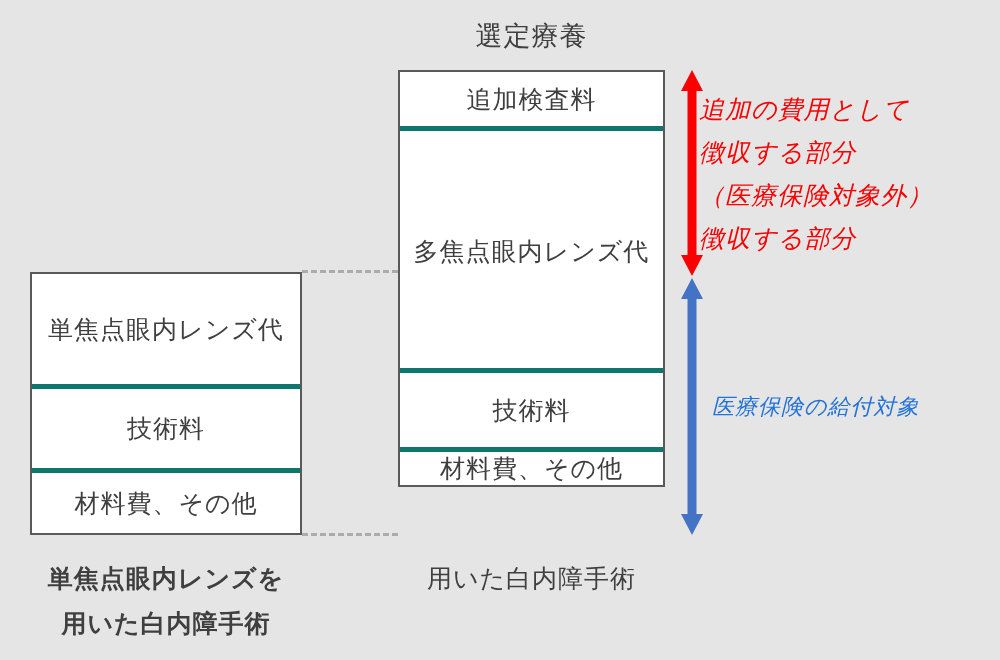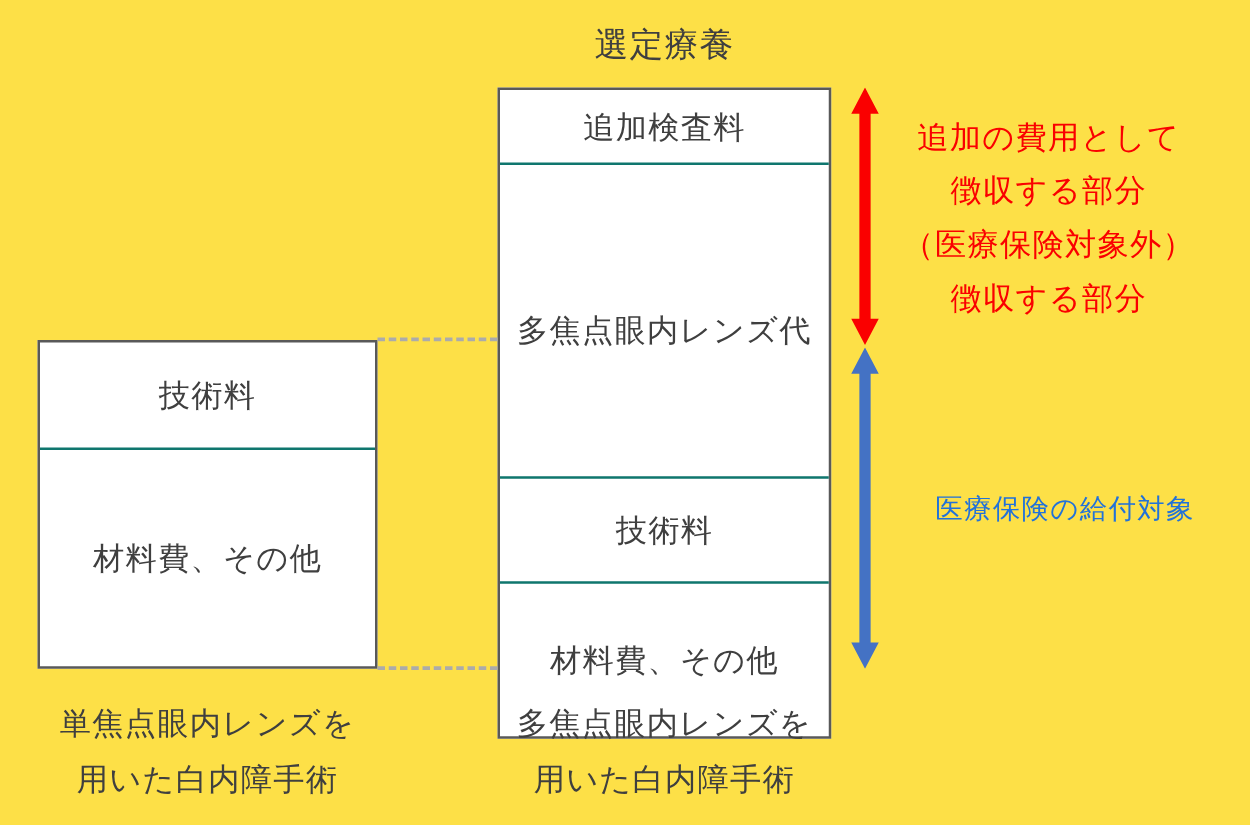--- a/index.html
+++ b/index.html
@@ -5,21 +5,21 @@
   html, body {
     margin: 0;
     padding: 0;
     background: #ffffff;
     font-family: "DejaVu Sans", "Liberation Sans", sans-serif;
   }
   .canvas {
     position: relative;
     width: 1000px;
     height: 660px;
-    background: #fde047;
+    background: #e5e5e5;
     overflow: hidden;
   }
   .title {
     position: absolute;
     left: 398px;
     top: 18px;
     width: 267px;
     text-align: center;
     font-size: 27px;
     color: #3f3f3f;
@@ -36,54 +36,55 @@
   .box-left {
     left: 30px;
     top: 272px;
     width: 272px;
     height: 263px;
   }
   .box-right {
     left: 398px;
     top: 70px;
     width: 267px;
-    height: 521px;
+    height: 417px;
   }
   .section {
     box-sizing: border-box;
     display: flex;
     align-items: center;
     justify-content: center;
     font-size: 25px;
     color: #3f3f3f;
     letter-spacing: 1px;
   }
   .section + .section {
-    border-top: 2px solid #0f766e;
+    border-top: 5px solid #0f766e;
   }
   .dashed-connector {
     position: absolute;
     left: 302px;
     width: 96px;
     height: 0;
     border-top: 3px dashed #ababab;
   }
   .dash-top { top: 270px; }
   .dash-bottom { top: 533px; }
   .arrow {
     position: absolute;
     left: 678px;
     width: 28px;
   }
   .arrow-red { top: 70px; height: 206px; }
   .arrow-blue { top: 278px; height: 257px; }
   .note {
     position: absolute;
-    text-align: center;
+    text-align: left;
     letter-spacing: 1px;
+    font-style: italic;
   }
   .note-red {
     left: 699px;
     top: 88px;
     width: 280px;
     color: #fa0000;
     font-size: 25px;
     line-height: 43px;
   }
   .note-blue {
@@ -94,31 +95,34 @@
     font-size: 22px;
   }
   .caption {
     position: absolute;
     text-align: center;
     font-size: 25px;
     color: #3f3f3f;
     line-height: 45px;
     letter-spacing: 1px;
   }
-  .caption-left { left: 22px; top: 556px; width: 288px; }
+  .caption-left { left: 22px; top: 556px; width: 288px; font-weight: bold; }
   .caption-right { left: 390px; top: 556px; width: 283px; }
 </style>
 </head>
 <body>
 
 <div class="canvas">
 
   <div class="title">選定療養</div>
 
   <div class="box box-left">
+    <div class="section" style="height:110px;">
+      <span>単焦点眼内レンズ代</span>
+    </div>
     <div class="section" style="height:84px;">
       <span>技術料</span>
     </div>
     <div class="section" style="flex:1;">
       <span>材料費、その他</span>
     </div>
   </div>
 
   <div class="box box-right">
     <div class="section" style="height:58px;">
@@ -153,17 +157,16 @@
     <div>徴収する部分</div>
   </div>
 
   <div class="note note-blue">医療保険の給付対象</div>
 
   <div class="caption caption-left">
     <div>単焦点眼内レンズを</div>
     <div>用いた白内障手術</div>
   </div>
   <div class="caption caption-right">
-    <div>多焦点眼内レンズを</div>
     <div>用いた白内障手術</div>
   </div>
 
 </div>
 
 </body></html>

